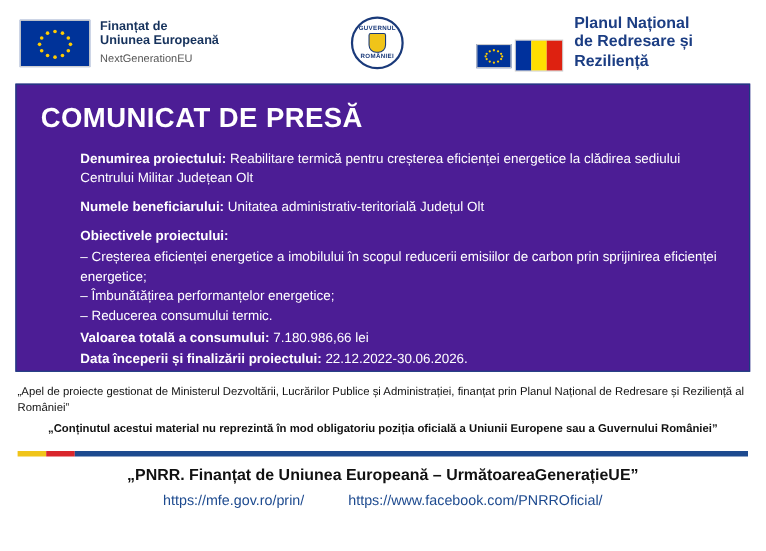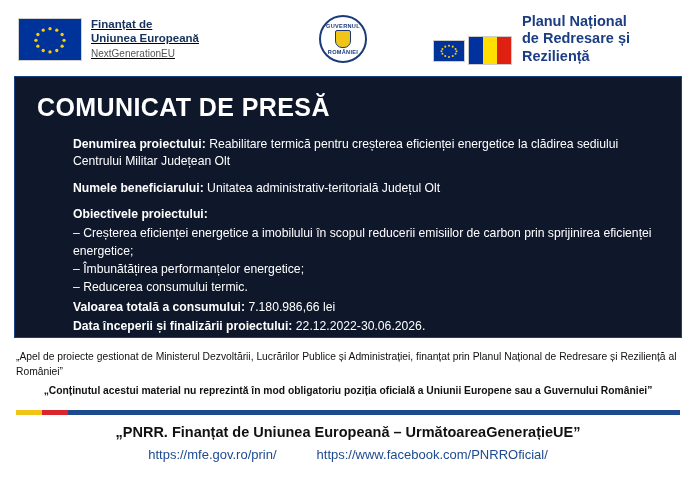--- a/index.html
+++ b/index.html
@@ -19,24 +19,23 @@
 
   
   .header {
     display: flex;
     align-items: center;
     height: 72px;
     padding: 6px 18px 0 18px;
   }
   .logo-eu {
     display: flex;
-    align-items: center;
+    align-items: flex-start;
     gap: 9px;
     width: 250px;
-    text-decoration: underline;
   }
   .eu-flag {
     width: 64px; height: 43px;
     background: #003399;
     border: 1px solid #d0d0d0;
     position: relative;
   }
   .eu-stars {
     position: absolute;
     left: 0; top: 0; right: 0; bottom: 0;
@@ -124,21 +123,21 @@
   }
   .pnrr-text .p1, .pnrr-text .p2 {
     font-size: 14.5px;
     font-weight: bold;
     color: #1b3d83;
   }
 
   
   .panel {
     margin: 4px 14px 0 14px;
-    background: #0f172a;
+    background: #4c1d95;
     border: 1px solid #17407e;
     color: #ffffff;
     padding: 14px 22px 10px 22px;
     height: 262px;
   }
   .panel h1 {
     margin: 2px 0 14px 0;
     font-size: 25px;
     font-weight: bold;
     letter-spacing: .4px;

